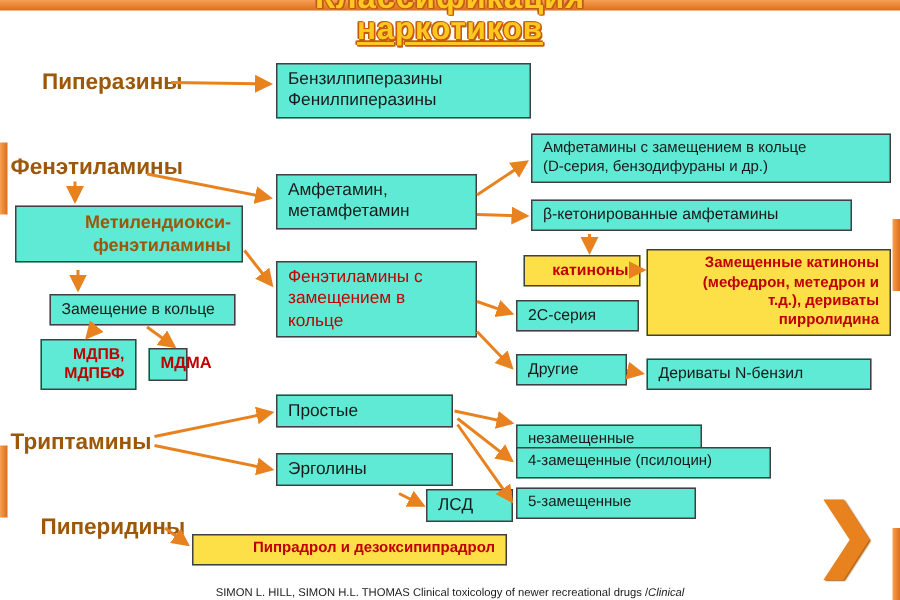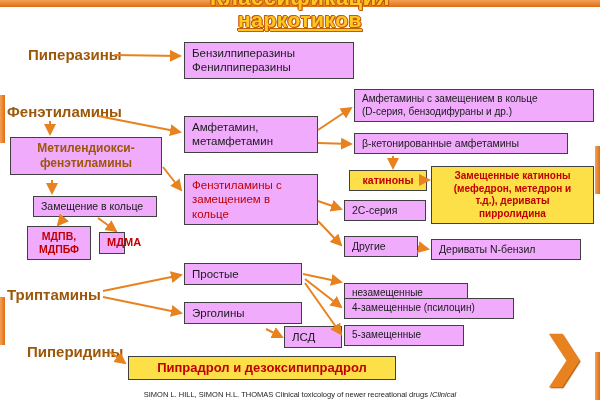--- a/index.html
+++ b/index.html
@@ -8,28 +8,28 @@
     font-family:"Liberation Sans",sans-serif;
   }
   .topband{position:absolute;top:0;left:0;width:600px;height:7px;
     background:linear-gradient(180deg,#F5A054,#DD6E15);z-index:1;}
   .title-line{position:absolute;left:0;width:100%;text-align:center;font-weight:bold;
     color:#FFC81E;z-index:3;letter-spacing:.5px;
     text-shadow:-1px 0 #C55A11,1px 0 #C55A11,0 -1px #C55A11,0 1px #C55A11,1px 1px #C55A11,-1px -1px #C55A11;}
   .title1{top:-15px;font-size:22px;}
   .title2{top:8px;font-size:21px;text-decoration:underline;}
   .lbl{position:absolute;color:#9C5708;font-weight:bold;font-size:15px;z-index:4;}
-  .box{position:absolute;border:1.6px solid #404040;background:#f0abfc;color:#1a1a1a;
+  .box{position:absolute;border:1.6px solid #404040;background:#5eead4;color:#1a1a1a;
     font-size:11.5px;line-height:1.25;padding:3px 7px;white-space:pre-line;
     box-sizing:border-box;z-index:4;}
   .brown{color:#9C5708;font-weight:bold;}
   .red{color:#C00000;}
   .boldtxt{font-weight:bold;}
   .yellow{background:#fde047;}
-  .center{text-align:center;}
+  .center{text-align:right;}
   .sm{font-size:10px;}
   .md{font-size:10.5px;}
   #arrow-layer{position:absolute;top:0;left:0;z-index:6;pointer-events:none;}
   .strip{position:absolute;width:5px;height:48px;z-index:2;
     background:linear-gradient(90deg,#F5A054,#DD6E15);}
   .chevron{position:absolute;right:14px;top:330px;font-size:52px;line-height:1;
     color:#E8821E;font-weight:bold;z-index:5;cursor:pointer;
     text-shadow:1px 1px 1px #b05e10;}
   .footer{position:absolute;bottom:1px;left:0;width:100%;text-align:center;
     font-size:7.5px;color:#1a1a1a;z-index:4;}
@@ -98,21 +98,21 @@
   <div class="box sm" style="left:344px;top:283px;width:124px">незамещенные</div>
 
   <div class="box sm" style="left:344px;top:298px;width:170px">4-замещенные (псилоцин)</div>
 
   <div class="box" style="left:184px;top:302px;width:118px">Эрголины</div>
 
   <div class="box sm" style="left:344px;top:325px;width:120px">5-замещенные</div>
 
   <div class="box" style="left:284px;top:326px;width:58px">ЛСД</div>
 
-  <div class="box yellow red boldtxt center" style="left:128px;top:356px;width:268px;font-size:13px">Пипрадрол и дезоксипипрадрол</div>
+  <div class="box yellow red boldtxt center" style="left:128px;top:356px;width:210px;font-size:10px">Пипрадрол и дезоксипипрадрол</div>
 
   <svg id="arrow-layer" width="600" height="400">
     <defs>
       <marker id="ah" markerWidth="7" markerHeight="7" refX="5" refY="3" orient="auto">
         <path d="M0,0 L6,3 L0,6 z" fill="#E8821E"></path>
       </marker>
     </defs>
   <line x1="114" y1="55" x2="180" y2="56" stroke="#E8821E" stroke-width="2" marker-end="url(#ah)"></line>
       <line x1="50" y1="121" x2="50" y2="134" stroke="#E8821E" stroke-width="2" marker-end="url(#ah)"></line>
       <line x1="98" y1="116" x2="180" y2="132" stroke="#E8821E" stroke-width="2" marker-end="url(#ah)"></line>

